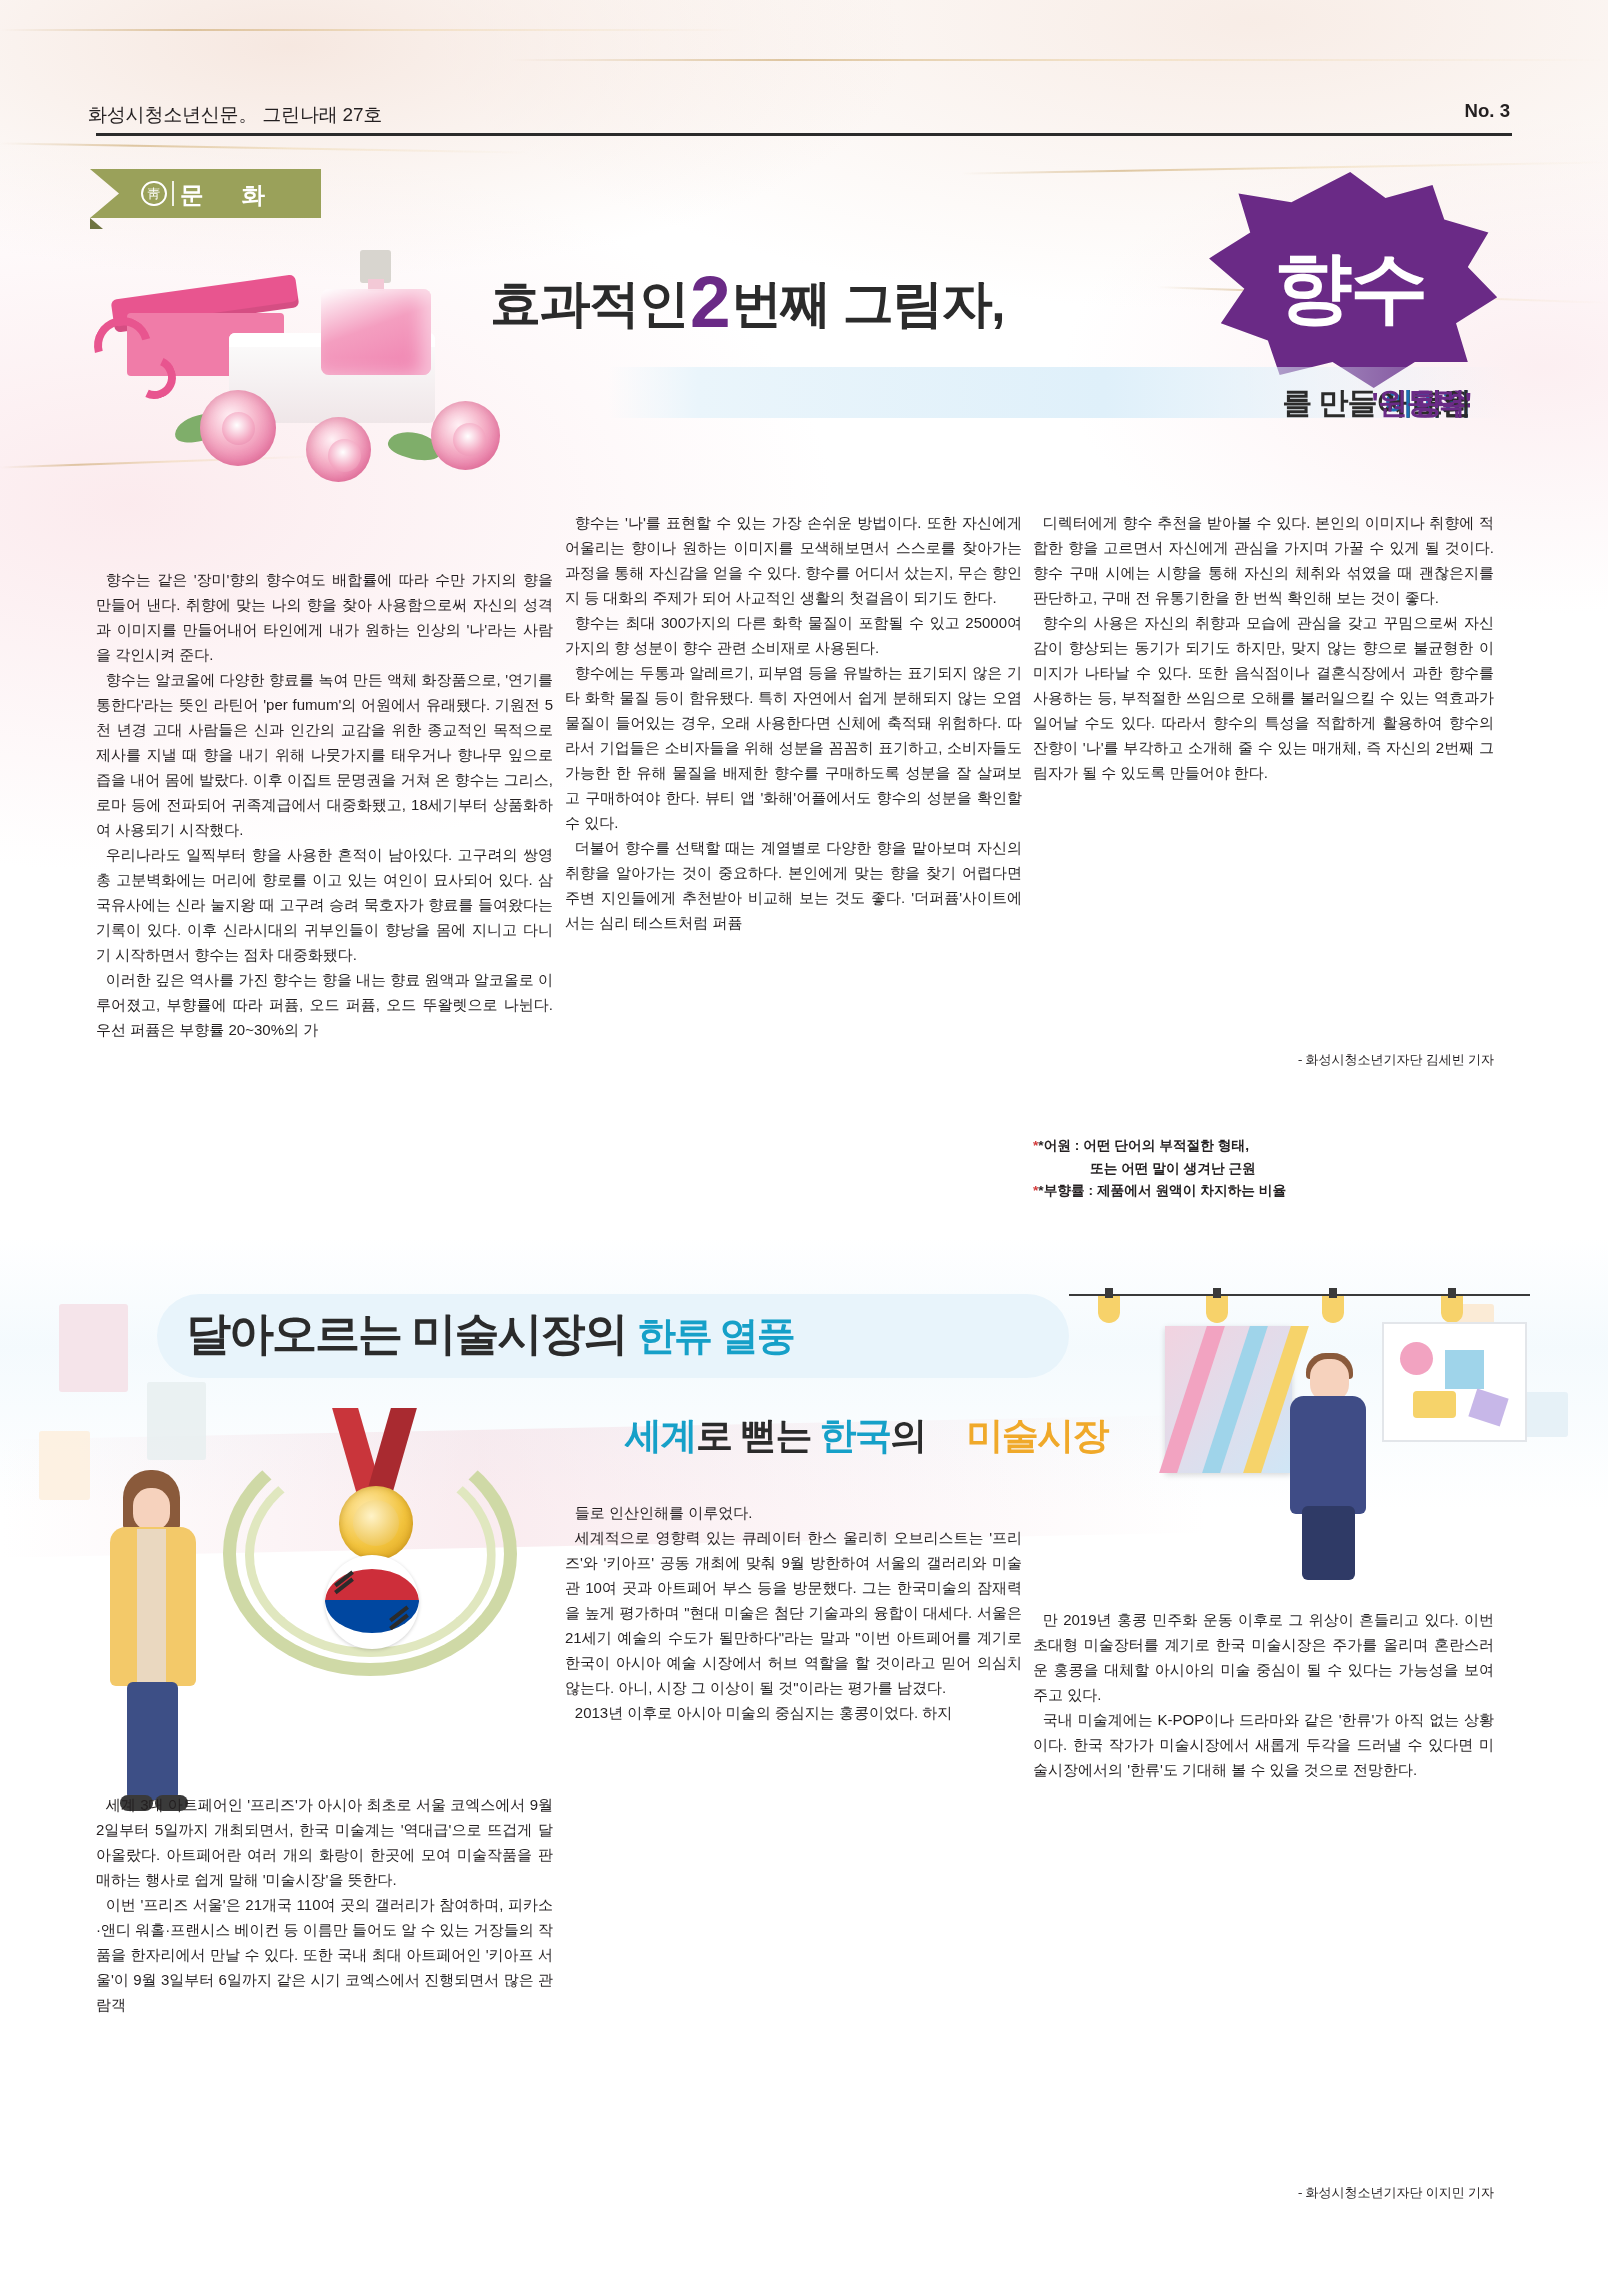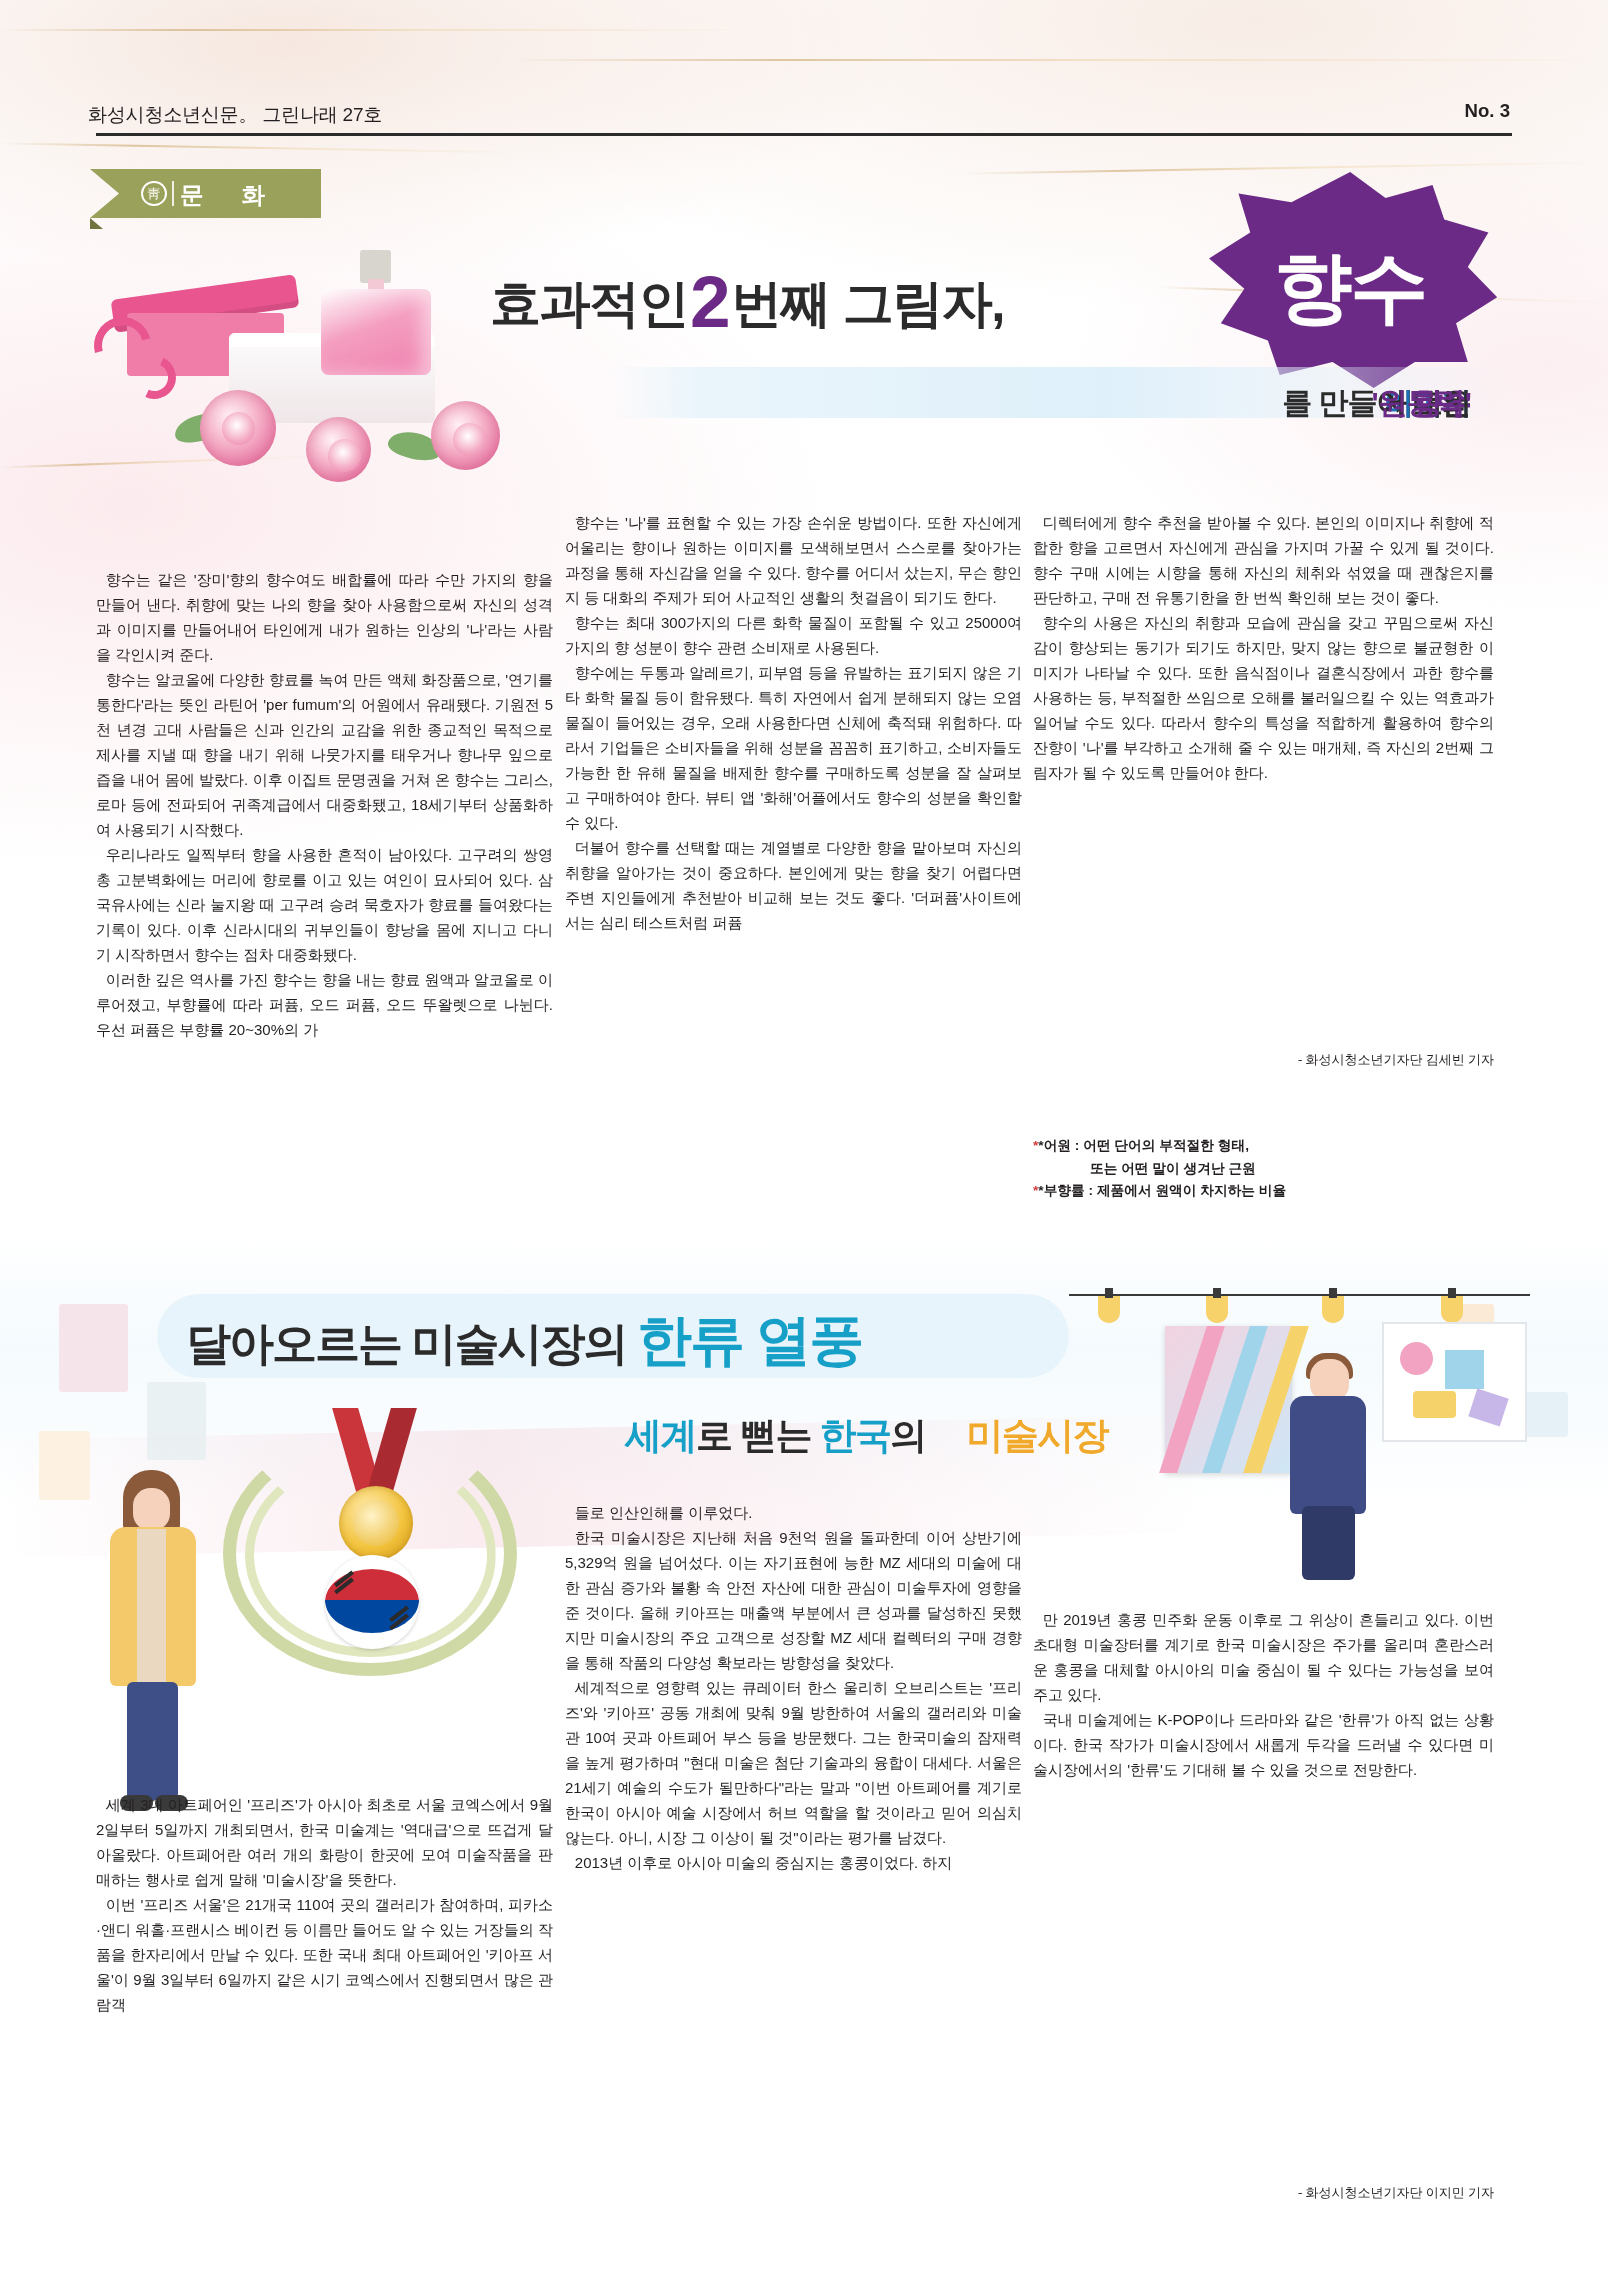--- a/index.html
+++ b/index.html
@@ -212,21 +212,21 @@
   }
   .a2-h-bubble {
     position: absolute; left: 157px; top: 1294px; width: 912px; height: 84px;
     background: #e8f4fb; border-radius: 45px;
   }
   .a2-h1 {
     position: absolute; left: 186px; top: 1304px; width: 882px;
     font-size: 45px; font-weight: bold; color: #2b2b2b; letter-spacing: -2px;
     white-space: nowrap;
   }
-  .a2-h1 .big { font-size: 55px; color: #16a0c8; }
+  .a2-h1 .big { font-size: 39px; color: #16a0c8; }
   .a2-h2 {
     position: absolute; left: 461px; top: 1411px; width: 647px;
     text-align: right;
     font-size: 37px; font-weight: bold; color: #2b2b2b; letter-spacing: -1.6px;
     white-space: nowrap;
   }
   .a2-h2 .k { color: #16a0c8; }
   .a2-h2 .y { color: #f0a92a; margin-left: 32px; }
 
   
@@ -500,21 +500,20 @@
       <div class="shape" style="left:88px;top:69px;width:33px;height:29px;background:#c7b7e8;transform:rotate(18deg);"></div>
     </div>
     <div class="man-hair"></div>
     <div class="man-head"></div>
     <div class="man-body"></div>
     <div class="man-legs"></div>
   </div>
 
   <div class="col a2c1">
     <p>들로 인산인해를 이루었다.</p>
-    <p>한국 미술시장은 지난해 처음 9천억 원을 돌파한데 이어 상반기에 5,329억 원을 넘어섰다. 이는 자기표현에 능한 MZ 세대의 미술에 대한 관심 증가와 불황 속 안전 자산에 대한 관심이 미술투자에 영향을 준 것이다. 올해 키아프는 매출액 부분에서 큰 성과를 달성하진 못했지만 미술시장의 주요 고객으로 성장할 MZ 세대 컬렉터의 구매 경향을 통해 작품의 다양성 확보라는 방향성을 찾았다.</p>
     <p>세계적으로 영향력 있는 큐레이터 한스 울리히 오브리스트는 '프리즈'와 '키아프' 공동 개최에 맞춰 9월 방한하여 서울의 갤러리와 미술관 10여 곳과 아트페어 부스 등을 방문했다. 그는 한국미술의 잠재력을 높게 평가하며 "현대 미술은 첨단 기술과의 융합이 대세다. 서울은 21세기 예술의 수도가 될만하다"라는 말과 "이번 아트페어를 계기로 한국이 아시아 예술 시장에서 허브 역할을 할 것이라고 믿어 의심치 않는다. 아니, 시장 그 이상이 될 것"이라는 평가를 남겼다.</p>
     <p>2013년 이후로 아시아 미술의 중심지는 홍콩이었다. 하지</p>
   </div>
 
   <div class="col a2c2">
     <p>만 2019년 홍콩 민주화 운동 이후로 그 위상이 흔들리고 있다. 이번 초대형 미술장터를 계기로 한국 미술시장은 주가를 올리며 혼란스러운 홍콩을 대체할 아시아의 미술 중심이 될 수 있다는 가능성을 보여주고 있다.</p>
     <p>국내 미술계에는 K-POP이나 드라마와 같은 '한류'가 아직 없는 상황이다. 한국 작가가 미술시장에서 새롭게 두각을 드러낼 수 있다면 미술시장에서의 '한류'도 기대해 볼 수 있을 것으로 전망한다.</p>
   </div>
 
   <div class="col a2c3">

